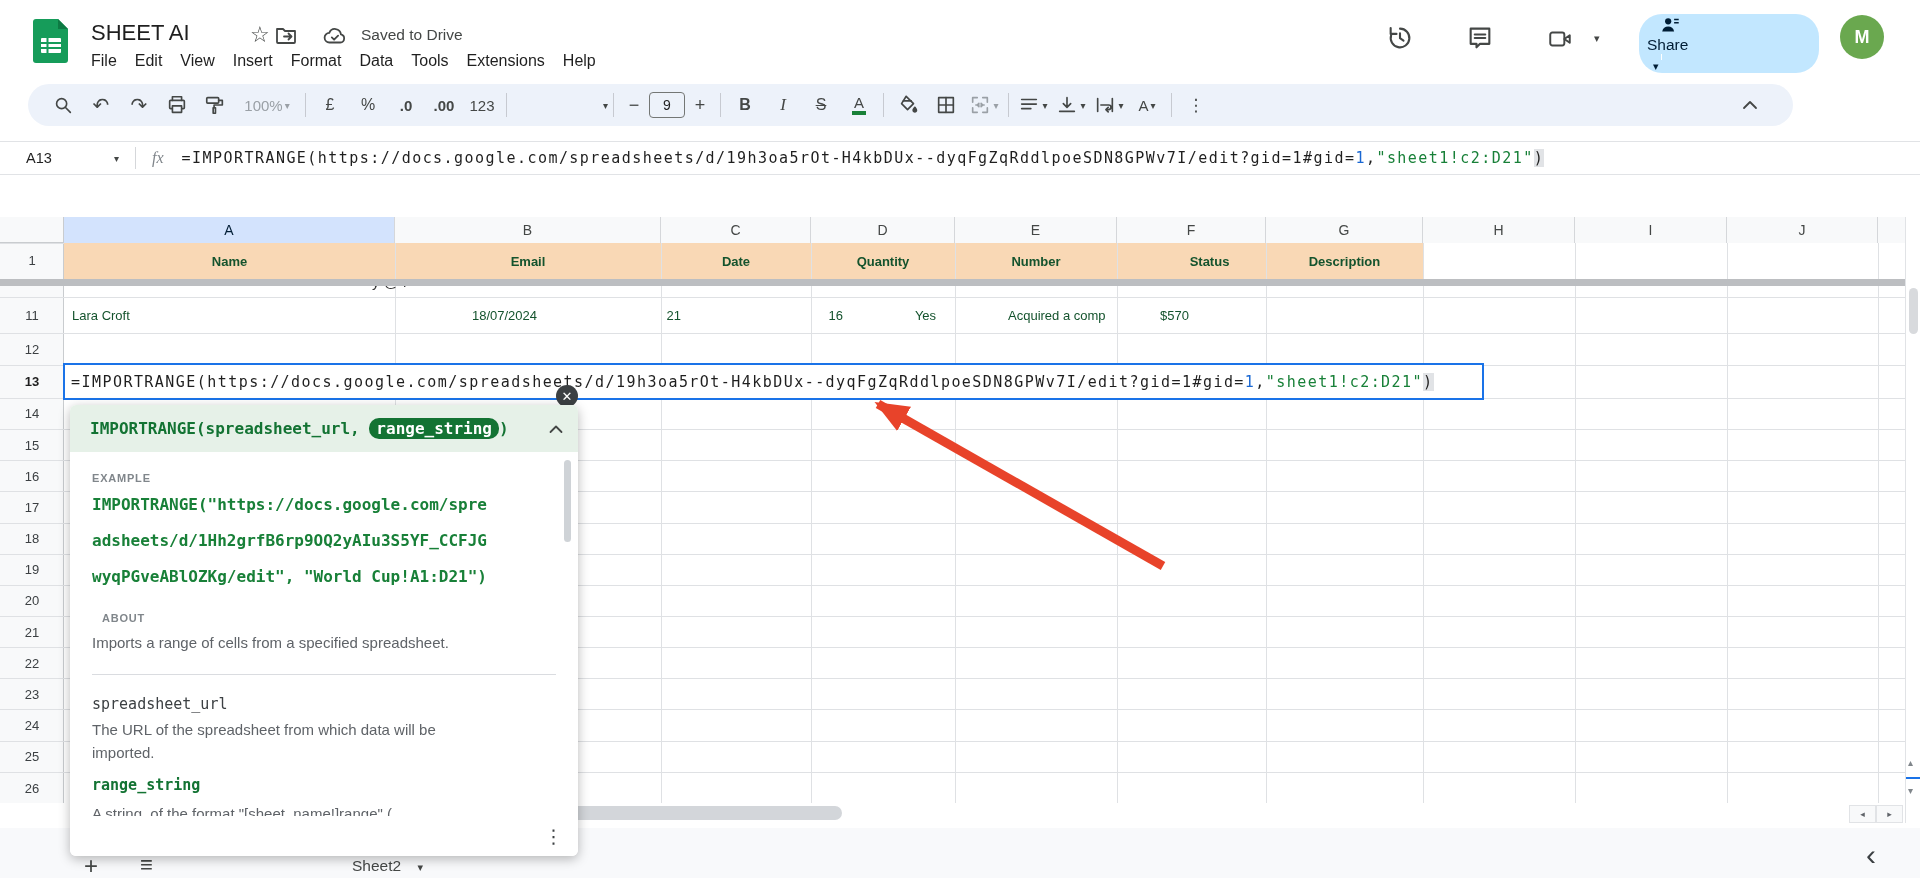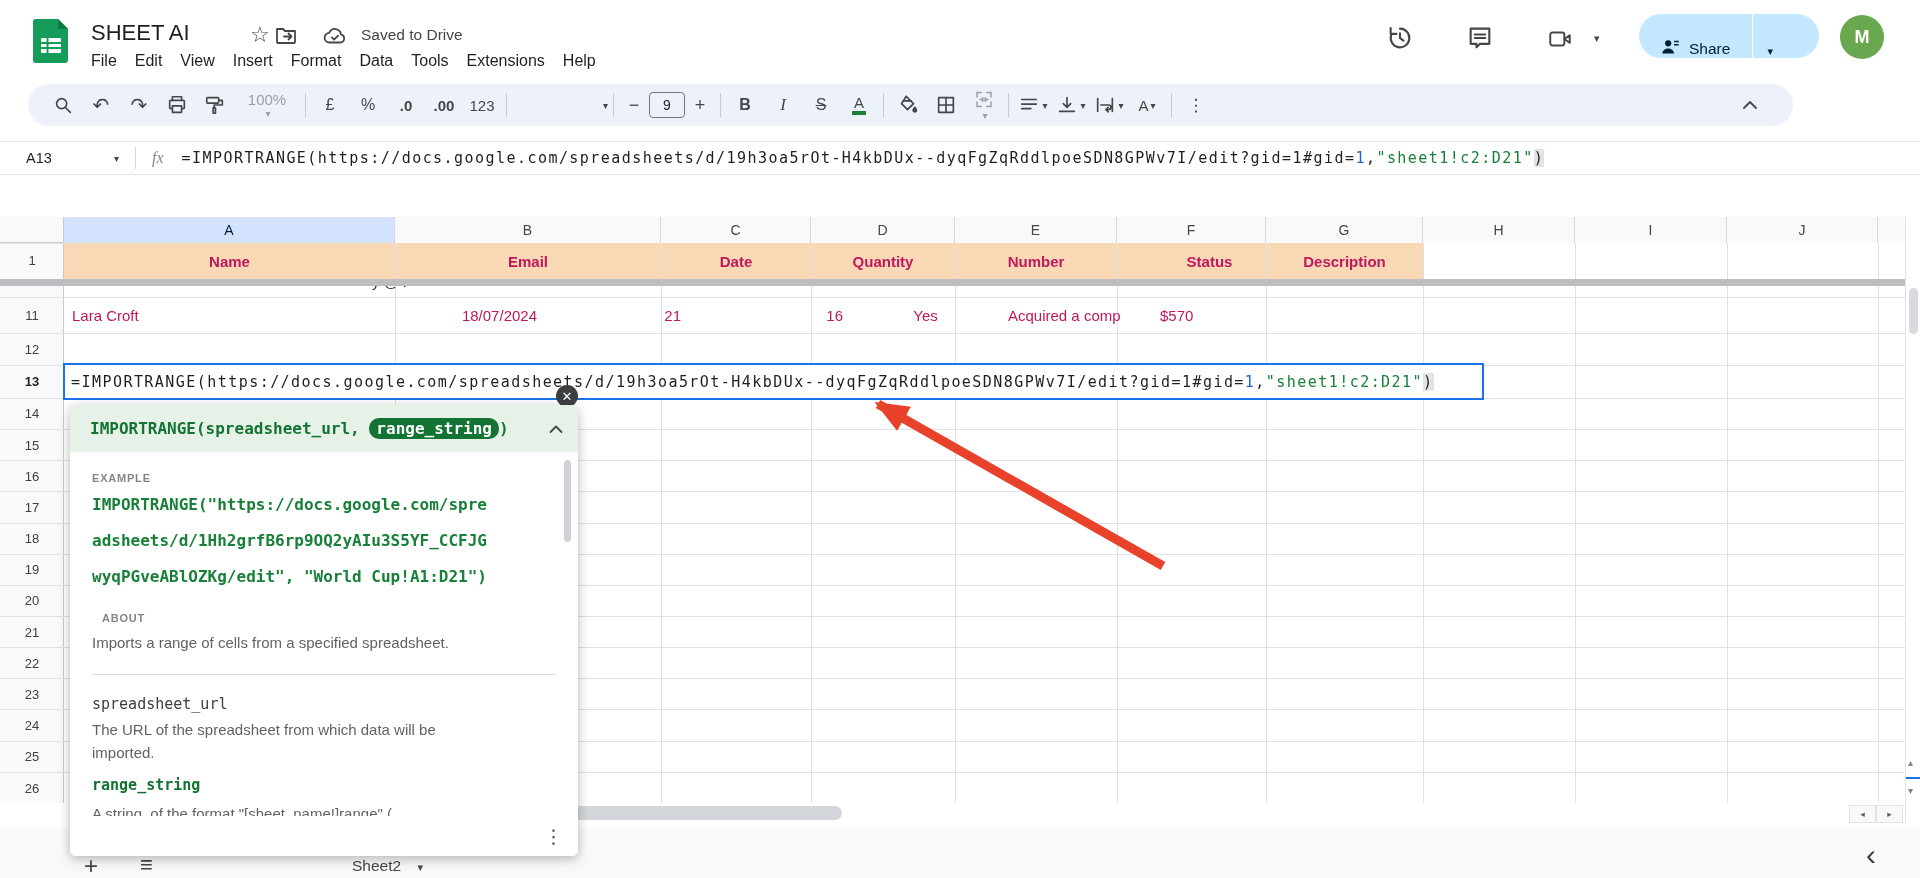--- a/index.html
+++ b/index.html
@@ -7,52 +7,52 @@
   #app { position:relative; width:1920px; height:878px; overflow:hidden; background:#fff;
          font-family:"Liberation Sans", sans-serif; color:#1f1f1f; }
   .abs { position:absolute; }
   .mono { font-family:"DejaVu Sans Mono", monospace; }
   .ico { display:inline-flex; align-items:center; justify-content:center; color:#444746; }
   svg.ic { stroke:#444746; fill:none; stroke-width:1.8; stroke-linecap:round; stroke-linejoin:round; }
 
   
   .menu-item { font-size:16px; color:#1f1f1f; padding:2px 9px; border-radius:6px; cursor:pointer; }
   .title-ic { font-size:20px; color:#444746; margin-left:22px; cursor:pointer; }
-  .share-pill { position:absolute; left:1639px; top:14px; width:180px; height:44px; background:#c2e7ff;
-                border-radius:23px; display:flex; align-items:flex-end; color:#001d35; }
+  .share-pill { position:absolute; left:1639px; top:14px; width:180px; height:59px; background:#c2e7ff;
+                border-radius:23px; display:flex; align-items:flex-start; color:#001d35;flex-direction:column; }
   .avatar { position:absolute; left:1840px; top:15px; width:44px; height:44px; border-radius:50%;
             background:#6aa84f; color:#fff; display:flex; align-items:center; justify-content:center;
             font-size:18px; font-weight:bold; }
 
   
   .toolbar { position:absolute; left:28px; top:84px; width:1765px; height:42px; background:#edf2fa;
              border-radius:21px; display:flex; align-items:center; padding:0 10px 0 16px; }
   .tb { min-width:38px; height:32px; display:flex; align-items:center; justify-content:center;
         border-radius:4px; cursor:pointer; color:#444746; font-size:15px; }
   .tb-sep { width:1px; height:24px; background:#c7cad1; margin:0 5px; }
   .tb-caret { font-size:10px; color:#444746; margin-left:2px; }
-  .disabled { color:#9aa0a6 !important;flex-direction:column; }
+  .disabled { color:#9aa0a6 !important; }
   .fontsize-box { width:36px; height:26px; border:1px solid #747775; border-radius:4px;
                   display:flex; align-items:center; justify-content:center; font-size:14px; background:#edf2fa; }
 
   
   .fbar { position:absolute; left:0; top:141px; width:1920px; height:34px; border-top:1px solid #e1e3e6;
           border-bottom:1px solid #e1e3e6; background:#fff; display:flex; align-items:center; }
   .fml { font-size:15px; letter-spacing:1.45px; white-space:nowrap; }
   .fml .blue { color:#1967d2; }
   .fml .green { color:#188038; }
   .fml .cursor { background:#e1e3e6; }
 
   
   .colhdr { height:26px; display:flex; align-items:center; justify-content:center;
             font-size:14px; color:#444746; border-right:1px solid #d5d7da; background:#f8f9fa; }
   .rownum { position:absolute; left:0; width:64px; text-align:center; font-size:13px; color:#3c4043; height:20px; line-height:20px; }
   .hline { position:absolute; left:0; width:1841px; height:1px; background:#dfe1e4; }
   .cellrow { position:absolute; display:flex; align-items:center; }
-  .cell { height:100%; display:flex; align-items:center; font-size:15px; color:#be185d; overflow:hidden; white-space:nowrap; }
+  .cell { height:100%; display:flex; align-items:center; font-size:13px; color:#14532d; overflow:hidden; white-space:nowrap; }
   .c-left { justify-content:flex-start; padding-left:8px; }
   .c-right { justify-content:flex-end; padding-right:8px; }
   .c-center { justify-content:center; }
   .hdrcell { font-weight:bold; justify-content:center; }
 
   
   .editbox { position:absolute; left:63px; top:363px; width:1421px; height:37px; background:#fff;
              border:2px solid #1a73e8; z-index:12; display:flex; align-items:center; padding-left:6px; overflow:hidden; }
   .dismiss { position:absolute; left:556px; top:385px; width:22px; height:22px; border-radius:50%;
              background:#3c4043; color:#fff; z-index:13; display:flex; align-items:center; justify-content:center;

